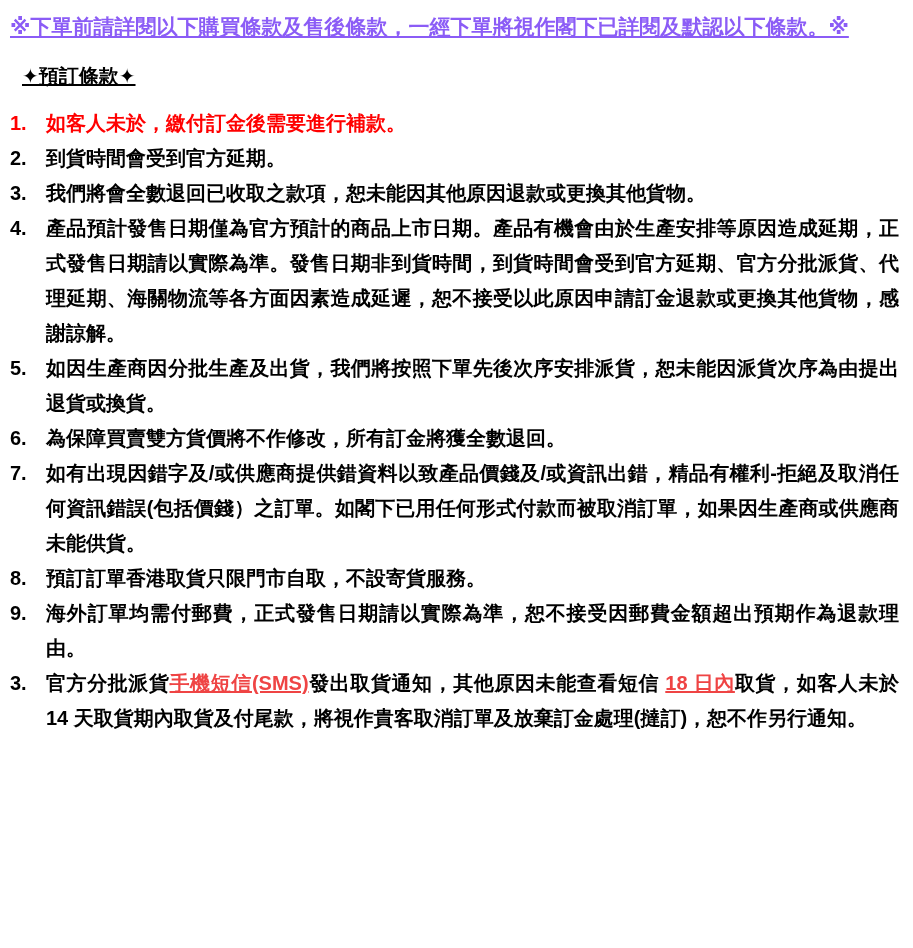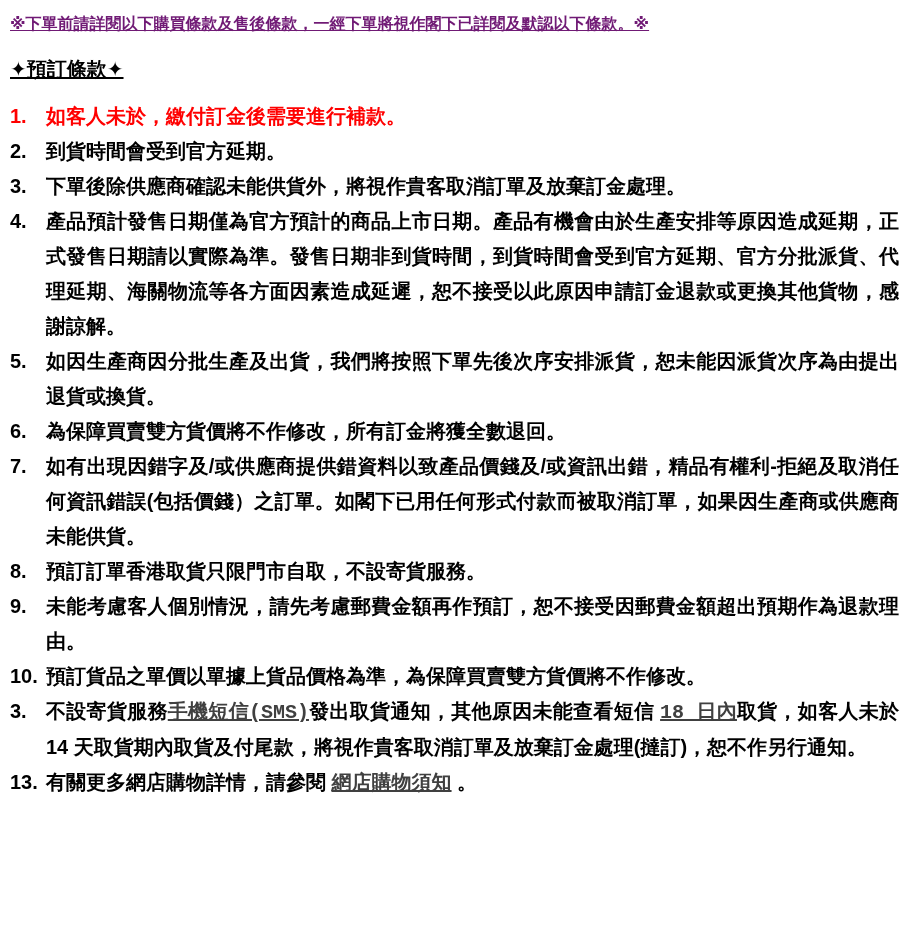--- a/index.html
+++ b/index.html
@@ -9,32 +9,32 @@
     font-weight: 700;
     color: #000000;
   }
   .page {
     width: 913px;
     min-height: 948px;
     padding: 12px 14px 10px 10px;
     background: #ffffff;
   }
   .notice-header {
-    color: #701a75;
-    font-size: 16px;
+    color: #8b5cf6;
+    font-size: 21px;
     line-height: 1.45;
     text-decoration: underline;
     margin: 0 0 20px 0;
   }
   .section-title {
     color: #000000;
     font-size: 20px;
     line-height: 1.4;
     text-decoration: underline;
-    margin: 0 0 16px 0;
+    margin: 0 0 16px 12px;
   }
   ol.terms {
     list-style: none;
     margin: 0;
     padding: 0;
   }
   li.term {
     display: flex;
     font-size: 20px;
     line-height: 1.75;
@@ -43,23 +43,22 @@
   li.term .num {
     flex: 0 0 36px;
     white-space: nowrap;
   }
   li.term .txt {
     flex: 1 1 auto;
     text-align: justify;
   }
   li.term.red-term { color: #ff0000; }
   .redlink {
-    color: #404040;
+    color: #ef4444;
     text-decoration: underline;
-    font-family: Liberation Mono, monospace;
   }
   a.redlink { cursor: pointer; }
 </style>
 </head>
 <body>
 
 <div class="page">
 
   <div class="notice-header">※下單前請詳閱以下購買條款及售後條款，一經下單將視作閣下已詳閱及默認以下條款。※</div>
 
@@ -72,21 +71,21 @@
       <span class="txt">如客人未於，繳付訂金後需要進行補款。</span>
     </li>
 
     <li class="term">
       <span class="num">2.</span>
       <span class="txt">到貨時間會受到官方延期。</span>
     </li>
 
     <li class="term">
       <span class="num">3.</span>
-      <span class="txt">下單後除供應商確認未能供貨外，將視作貴客取消訂單及放棄訂金處理。</span>
+      <span class="txt">我們將會全數退回已收取之款項，恕未能因其他原因退款或更換其他貨物。</span>
     </li>
 
     <li class="term">
       <span class="num">4.</span>
       <span class="txt">產品預計發售日期僅為官方預計的商品上市日期。產品有機會由於生產安排等原因造成延期，正式發售日期請以實際為準。發售日期非到貨時間，到貨時間會受到官方延期、官方分批派貨、代理延期、海關物流等各方面因素造成延遲，恕不接受以此原因申請訂金退款或更換其他貨物，感謝諒解。</span>
     </li>
 
     <li class="term">
       <span class="num">5.</span>
       <span class="txt">如因生產商因分批生產及出貨，我們將按照下單先後次序安排派貨，恕未能因派貨次序為由提出退貨或換貨。</span>
@@ -102,34 +101,26 @@
       <span class="txt">如有出現因錯字及/或供應商提供錯資料以致產品價錢及/或資訊出錯，精品有權利-拒絕及取消任何資訊錯誤(包括價錢）之訂單。如閣下已用任何形式付款而被取消訂單，如果因生產商或供應商未能供貨。</span>
     </li>
 
     <li class="term">
       <span class="num">8.</span>
       <span class="txt">預訂訂單香港取貨只限門市自取，不設寄貨服務。</span>
     </li>
 
     <li class="term">
       <span class="num">9.</span>
-      <span class="txt">未能考慮客人個別情況，請先考慮郵費金額再作預訂，恕不接受因郵費金額超出預期作為退款理由。</span>
-    </li>
-
-    <li class="term">
-      <span class="num">10.</span>
-      <span class="txt">預訂貨品之單價以單據上貨品價格為準，為保障買賣雙方貨價將不作修改。</span>
-    </li>
-
-    <li class="term">
-      <span class="num">3.</span>
-      <span class="txt"><span>不設寄貨服務</span><span class="redlink">手機短信(SMS)</span><span>發出取貨通知，其他原因未能查看短信 </span><span class="redlink">18 日內</span><span>取貨，如客人未於 14 天取貨期內取貨及付尾款，將視作貴客取消訂單及放棄訂金處理(撻訂)，恕不作另行通知。</span></span>
+      <span class="txt">海外訂單均需付郵費，正式發售日期請以實際為準，恕不接受因郵費金額超出預期作為退款理由。</span>
     </li>
 
 
     <li class="term">
-      <span class="num">13.</span>
-      <span class="txt"><span>有關更多網店購物詳情，請參閱 </span><a class="redlink">網店購物須知</a><span> 。</span></span>
+      <span class="num">3.</span>
+      <span class="txt"><span>官方分批派貨</span><span class="redlink">手機短信(SMS)</span><span>發出取貨通知，其他原因未能查看短信 </span><span class="redlink">18 日內</span><span>取貨，如客人未於 14 天取貨期內取貨及付尾款，將視作貴客取消訂單及放棄訂金處理(撻訂)，恕不作另行通知。</span></span>
     </li>
+
+
 
   </ol>
 
 </div>
 
 </body></html>

